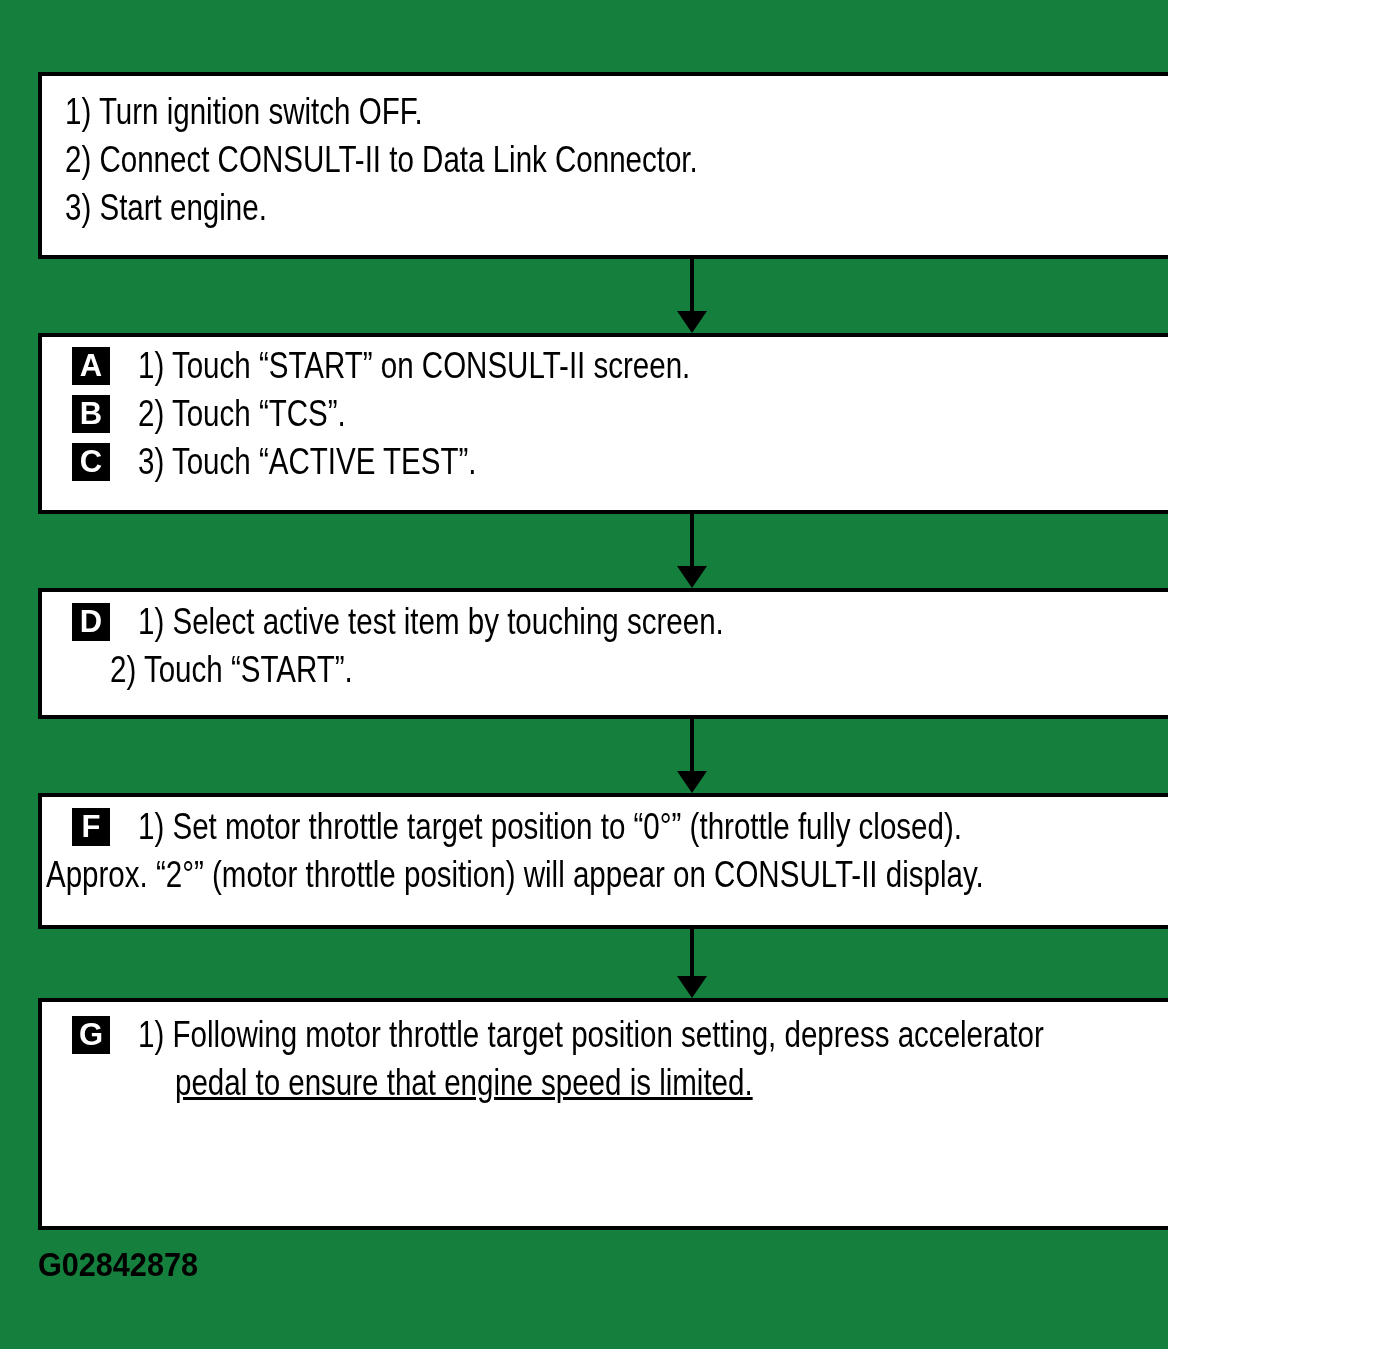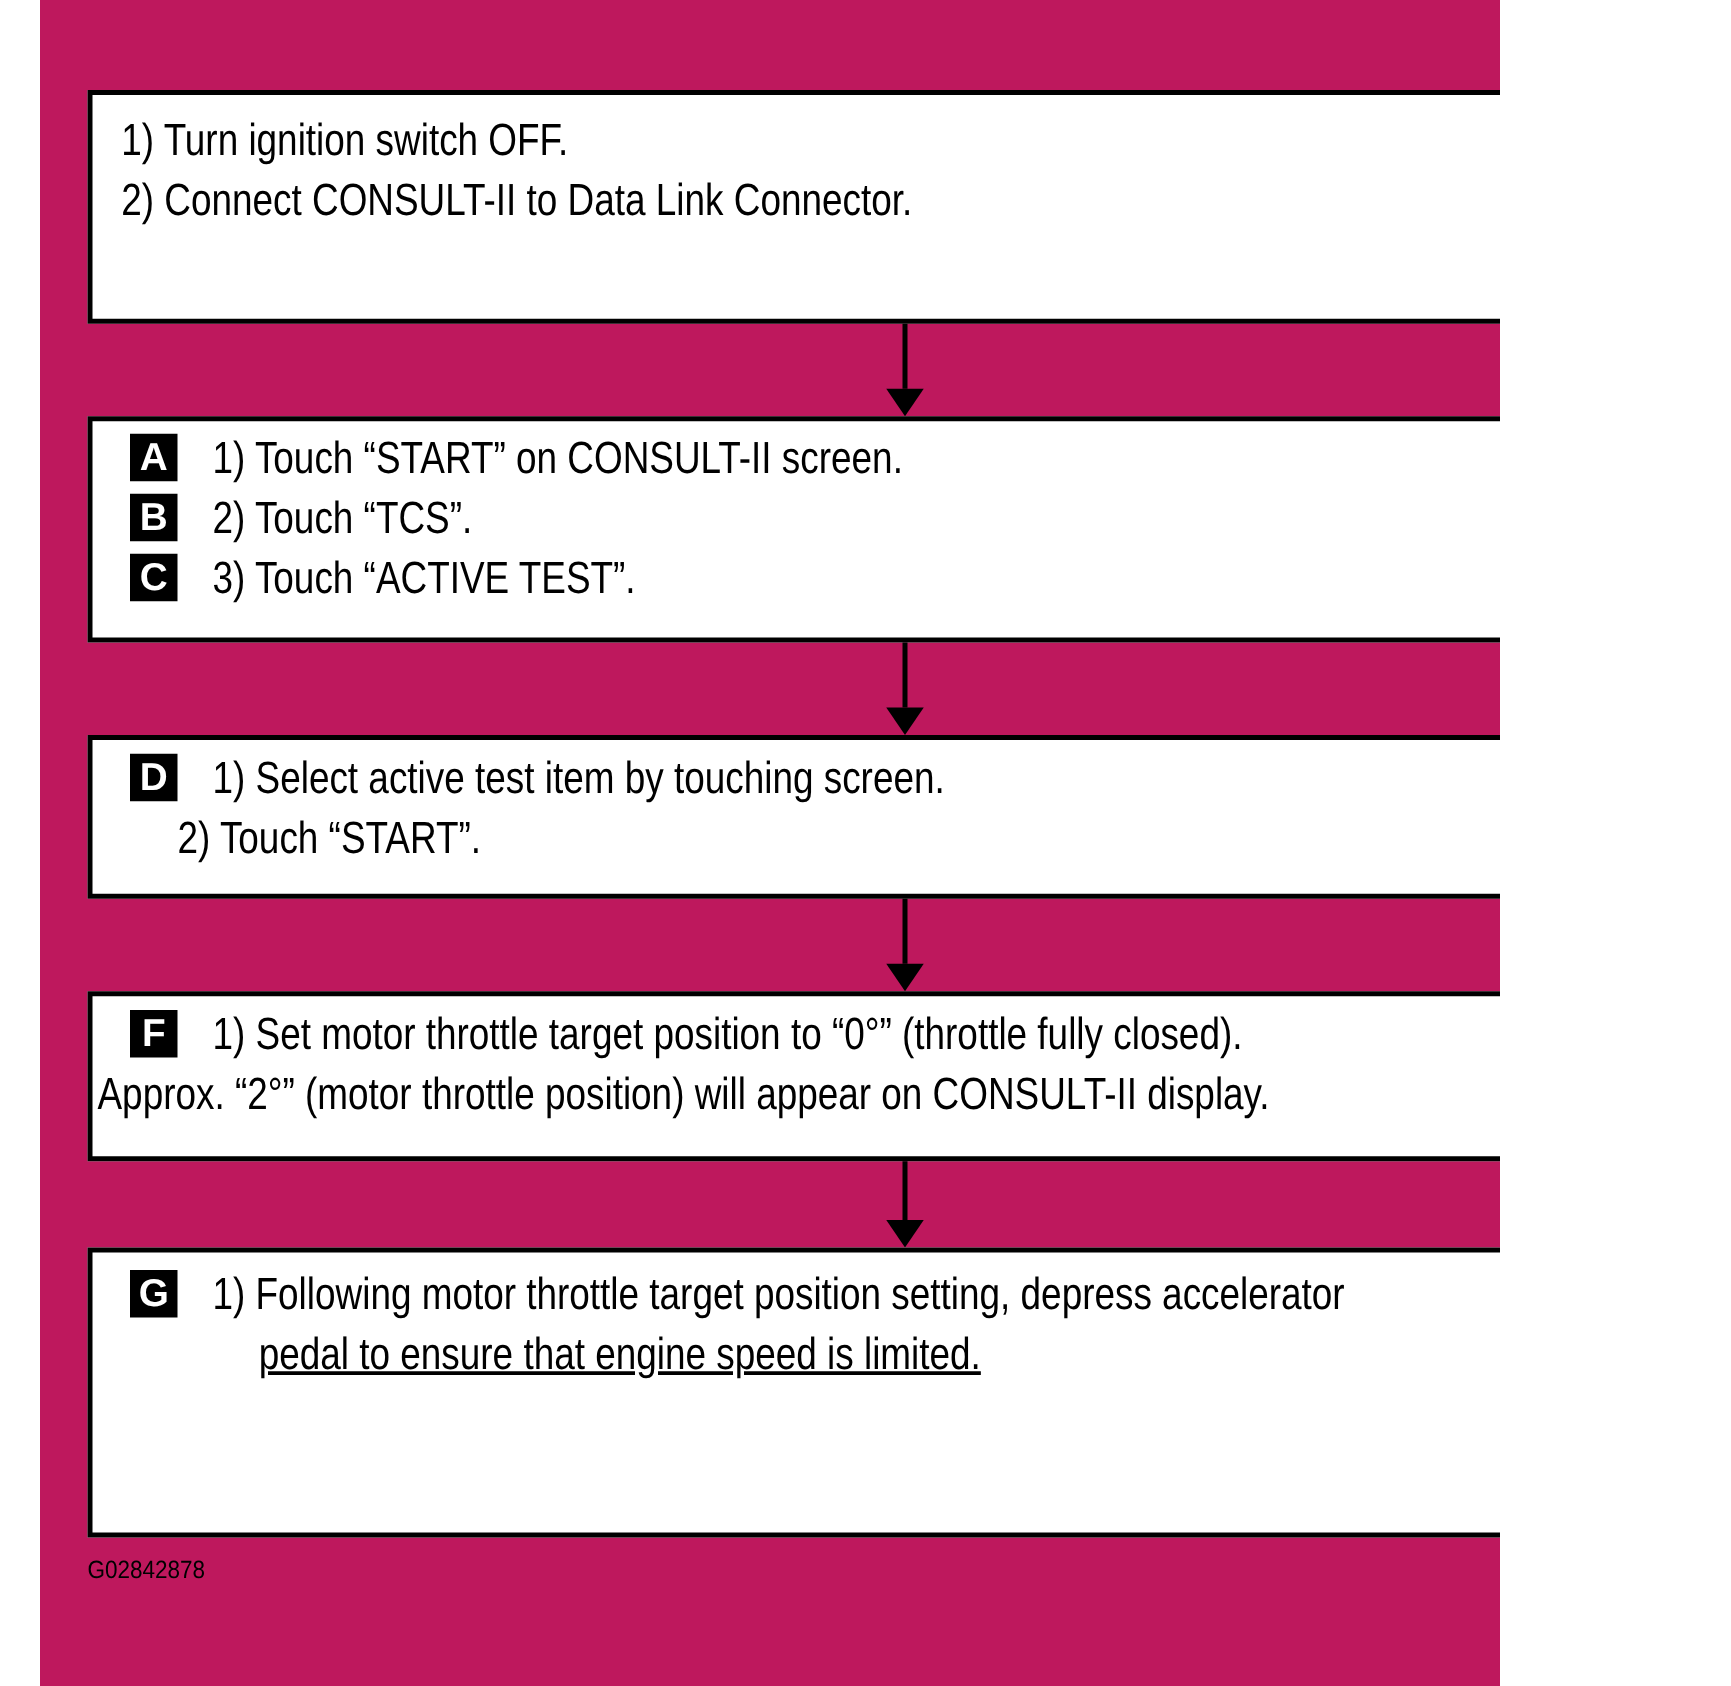--- a/index.html
+++ b/index.html
@@ -4,25 +4,24 @@
 <style>
   html, body {
     margin: 0;
     padding: 0;
     background: #ffffff;
   }
   .canvas {
     position: relative;
     width: 1168px;
     height: 1349px;
-    background: #be185d;
+    background: #15803d;
     color: #000000;
     font-family: "Liberation Sans", sans-serif;
     overflow: hidden;
-    margin-left: 32px;
   }
   .fbox {
     position: absolute;
     left: 38px;
     width: 1308px;
     background: #ffffff;
     border: 4px solid #000000;
     box-sizing: border-box;
   }
   .box1 { top: 72px;  height: 187px; padding-top: 12px; }
@@ -87,36 +86,39 @@
   }
   .arrow1 { top: 259px; height: 74px; }
   .arrow2 { top: 514px; height: 74px; }
   .arrow3 { top: 719px; height: 74px; }
   .arrow4 { top: 929px; height: 69px; }
 
   .figure-id {
     position: absolute;
     left: 38px;
     top: 1245px;
-    font-size: 20px;
-    font-weight: normal;
+    font-size: 34px;
+    font-weight: bold;
   }
   .figure-id .txt { transform: scaleX(0.9); }
 </style>
 </head>
 <body>
 
 <div class="canvas">
 
   <div class="fbox box1">
     <div class="row plain">
       <span class="txt">1) Turn ignition switch OFF.</span>
     </div>
     <div class="row plain">
       <span class="txt">2) Connect CONSULT-II to Data Link Connector.</span>
+    </div>
+    <div class="row plain">
+      <span class="txt">3) Start engine.</span>
     </div>
   </div>
 
   <div class="arrow arrow1">
     <div class="shaft"></div>
     <div class="head"></div>
   </div>
 
   <div class="fbox box2">
     <div class="row tagged">

